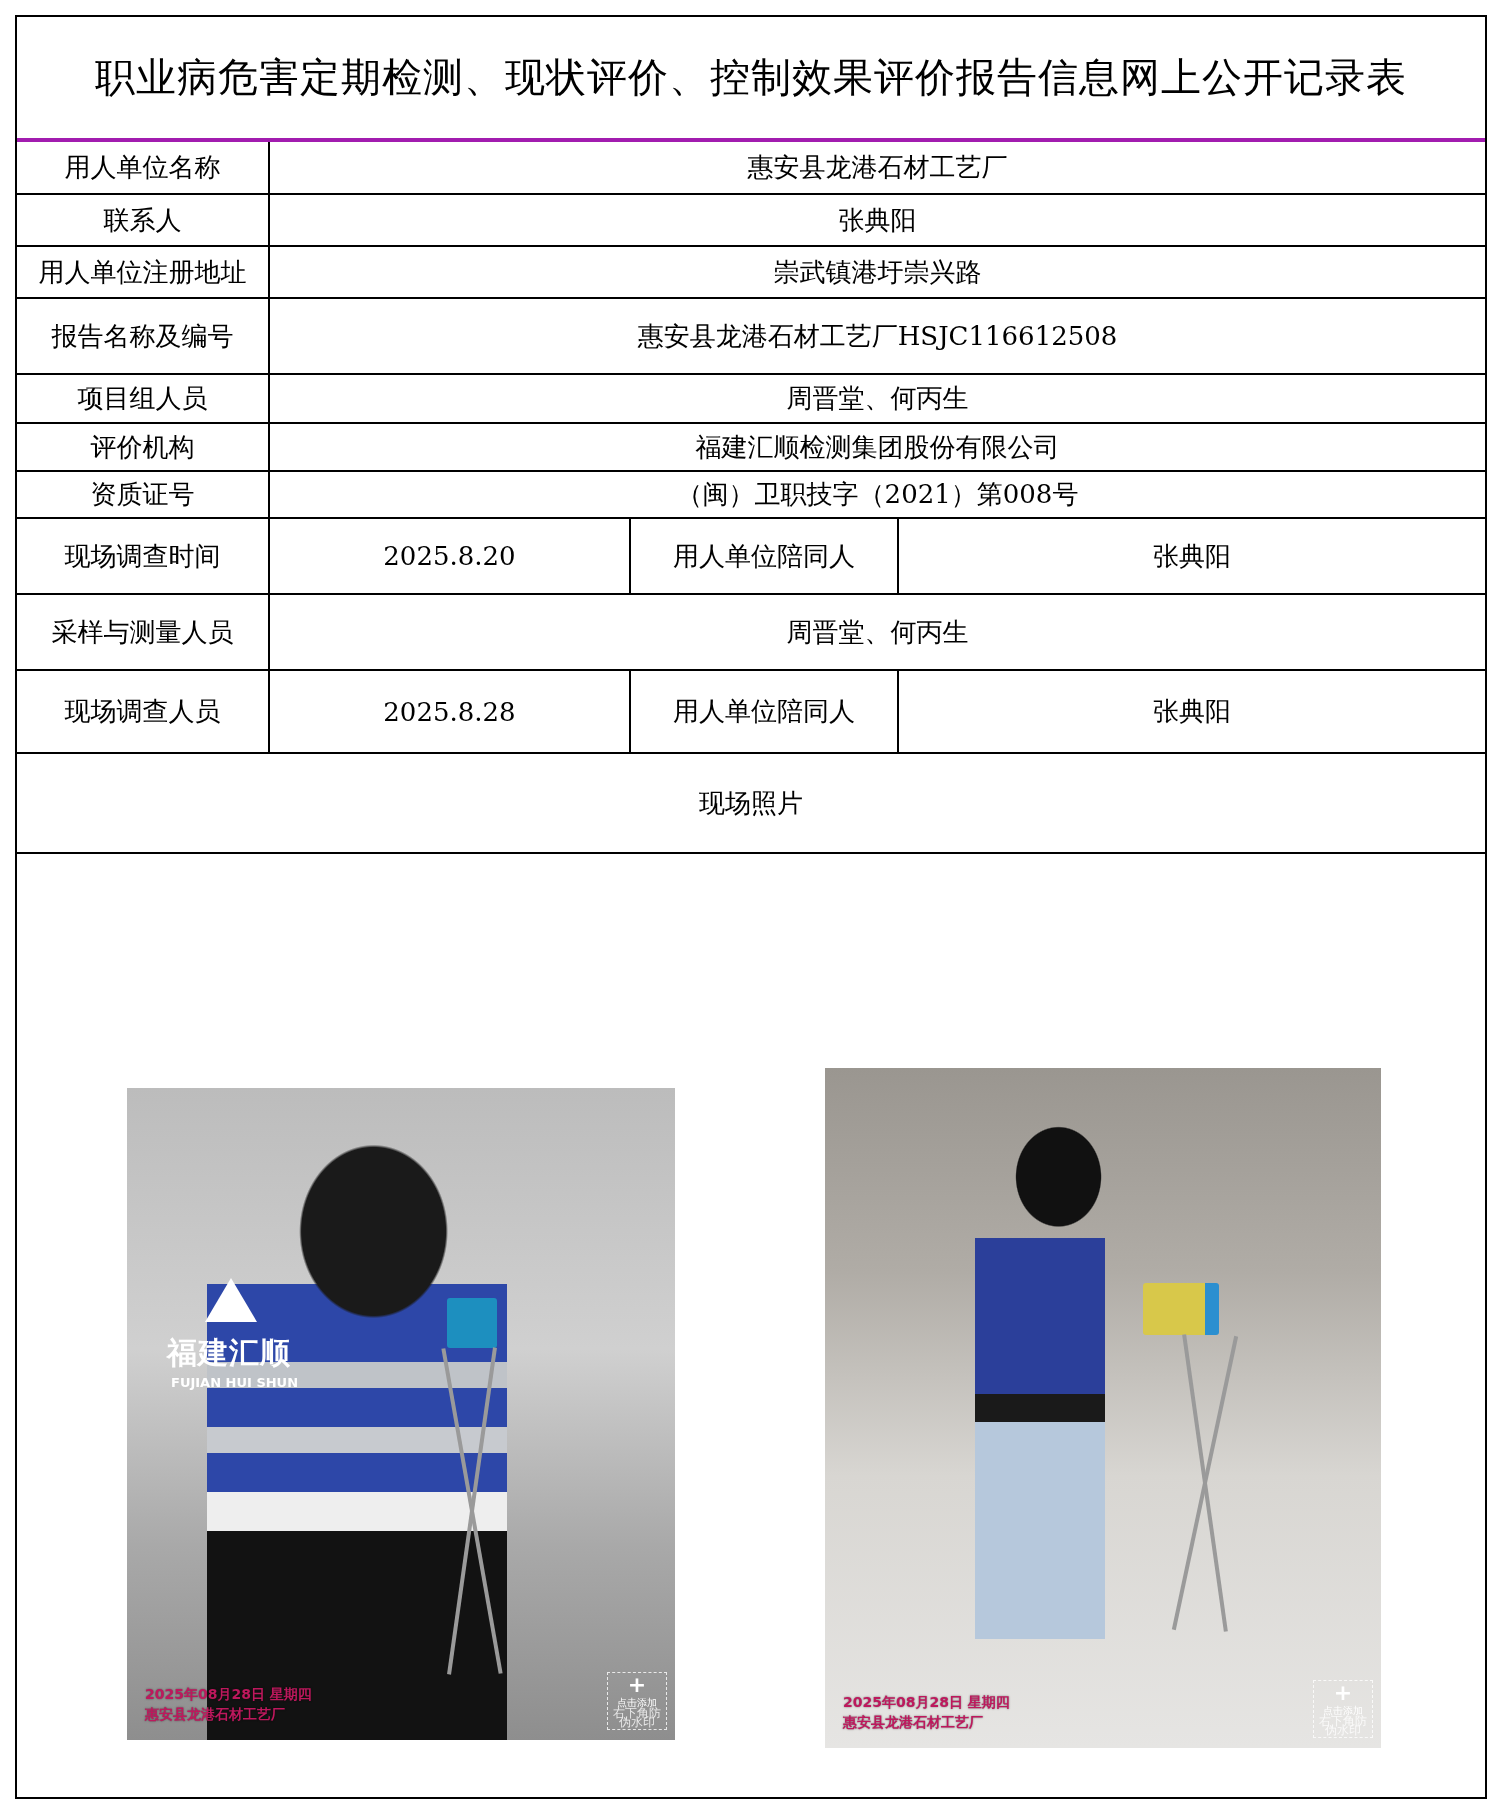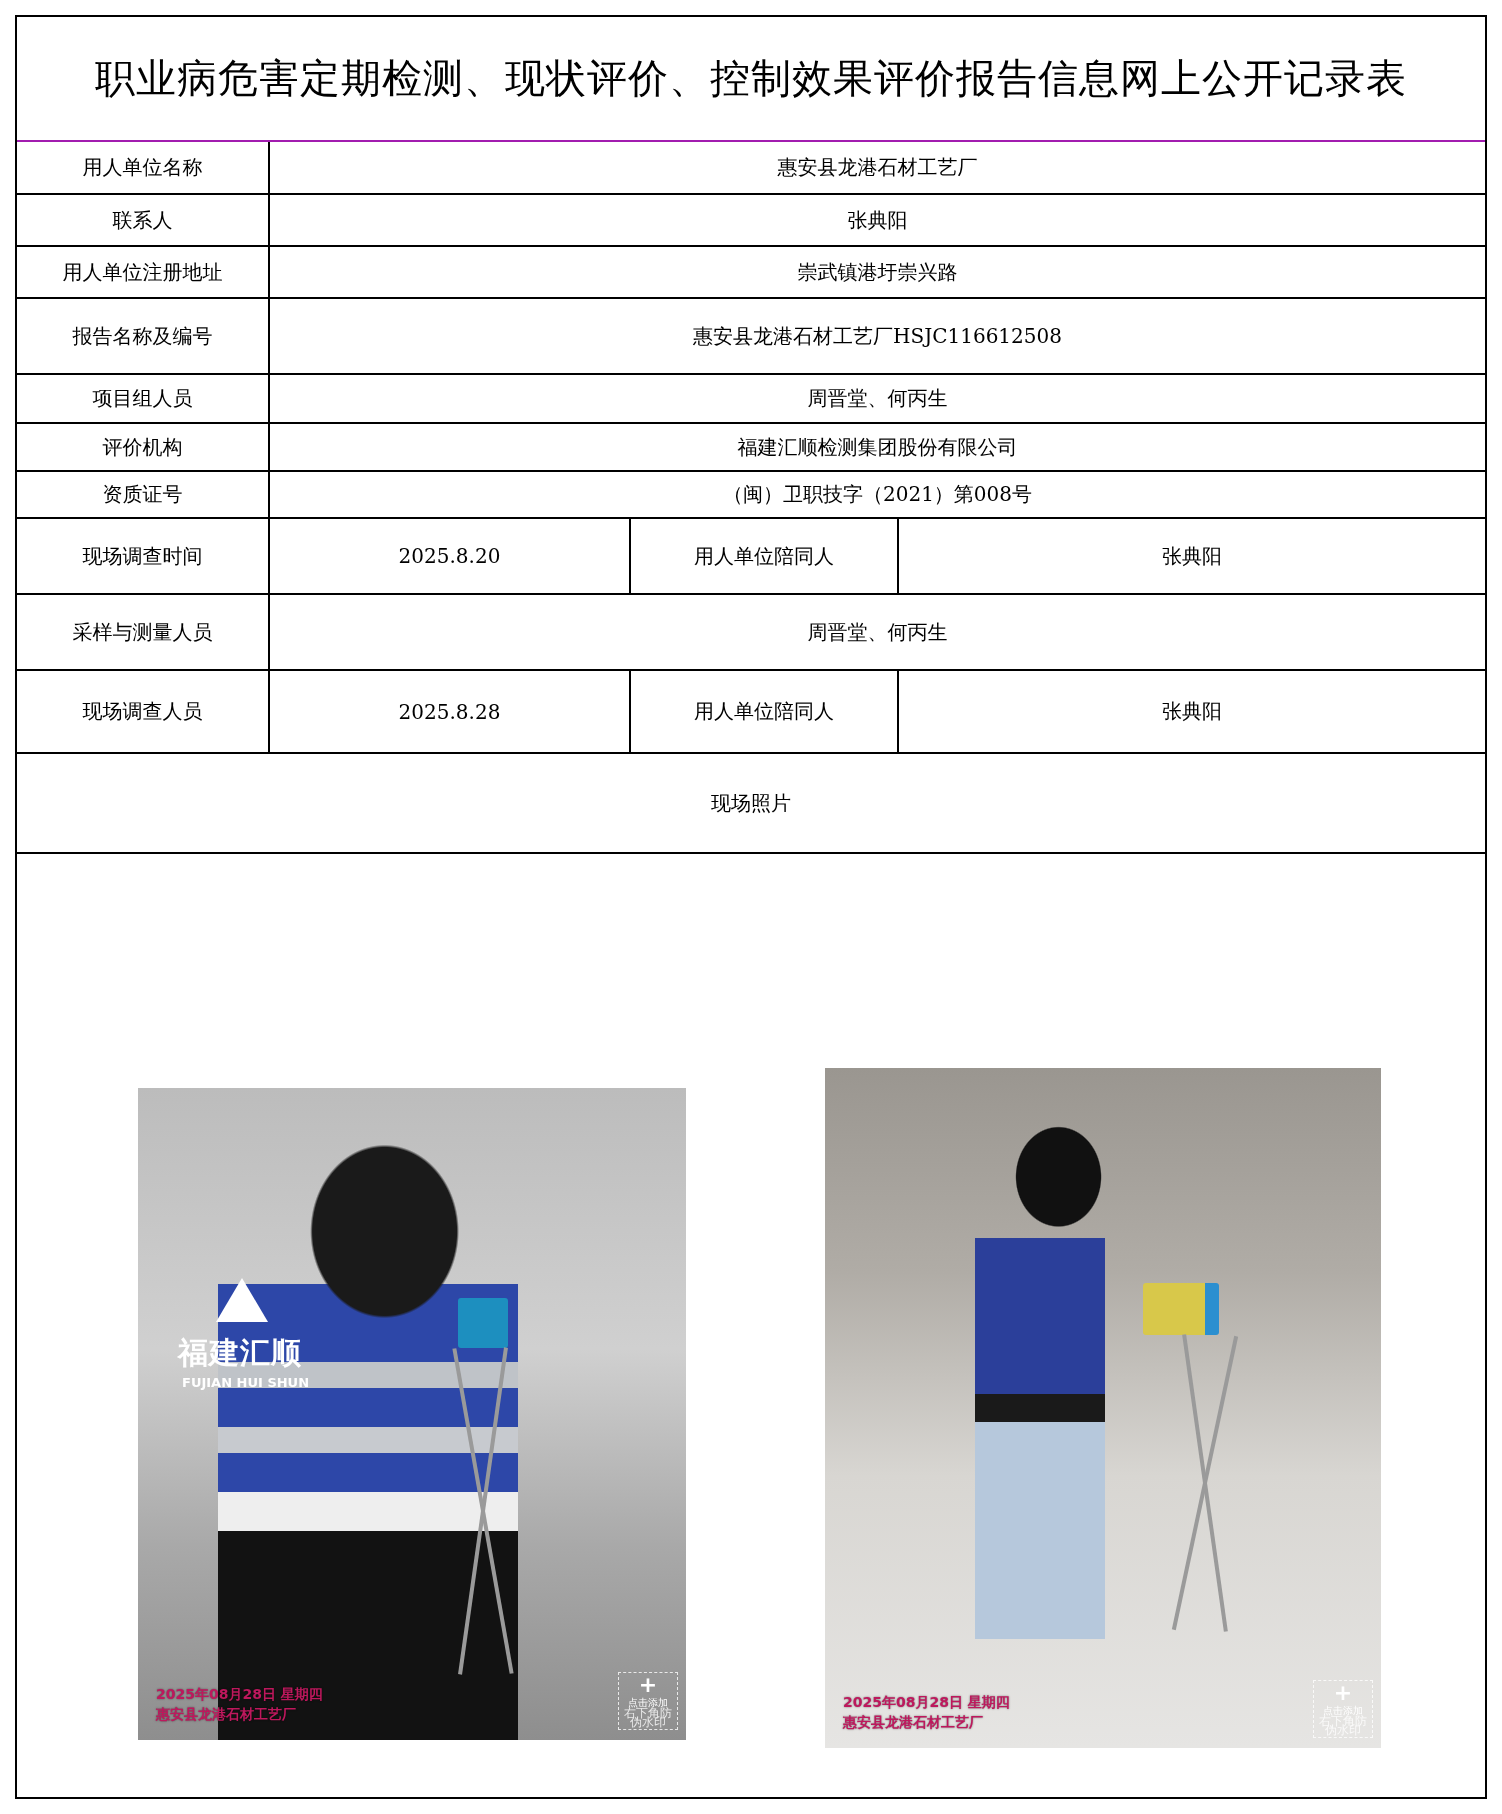--- a/index.html
+++ b/index.html
@@ -1,34 +1,34 @@
 <!DOCTYPE html>
 <html><head>
 <meta charset="utf-8">
 <style>
   html, body { margin:0; padding:0; background:#ffffff; }
   body { width:1502px; height:1814px; position:relative; overflow:hidden;
          font-family:"DejaVu Serif","Liberation Serif",serif; color:#000; }
   .sheet { position:absolute; left:15px; top:15px; width:1472px; height:1784px;
            border:2px solid #000; box-sizing:border-box; }
   .title { position:absolute; left:0; top:0; width:100%; height:125px;
-           border-bottom:2px solid #a21caf; box-sizing:border-box;
+           border-bottom:4px solid #a21caf; box-sizing:border-box;
            display:flex; align-items:center; justify-content:center;
            font-size:40px; letter-spacing:1px; }
   table.grid { position:absolute; left:0; top:125px; width:100%;
                border-collapse:collapse; table-layout:fixed; }
   table.grid td { border:2px solid #000; text-align:center; vertical-align:middle;
-                  font-size:20px; padding:0; }
+                  font-size:26px; padding:0; }
   table.grid tr td:first-child { border-left:none; }
   table.grid tr td:last-child { border-right:none; }
   table.grid tr:first-child td { border-top:none; }
   .photos { position:absolute; left:0; top:1033px; width:100%; height:749px; }
   .photo { position:absolute; overflow:hidden; }
   .photo .bg { position:absolute; inset:0; }
-  .ph1 { left:110px; top:38px; width:548px; height:652px;margin-left:11px; }
+  .ph1 { left:110px; top:38px; width:548px; height:652px; }
   .ph2 { left:808px; top:18px; width:556px; height:680px; }
   .ph1 .bg { background:
       radial-gradient(ellipse 120px 140px at 45% 22%, #1a1a1a 0%, #1a1a1a 60%, transparent 62%),
       linear-gradient(180deg, transparent 0%, transparent 30%, #2d47a8 30%, #2d47a8 42%, #bfc3c8 42%, #bfc3c8 46%, #2d47a8 46%, #2d47a8 52%, #c7cacf 52%, #c7cacf 56%, #2d47a8 56%, #2d47a8 62%, #eeeeee 62%, #eeeeee 68%, #121212 68%) 80px 0/300px 100% no-repeat,
       linear-gradient(180deg, #bcbcbc 0%, #d0d0d0 40%, #a9a9a9 70%, #8e8e8e 100%); }
   .ph2 .bg { background:
       radial-gradient(ellipse 60px 70px at 42% 16%, #111 0%, #111 70%, transparent 72%),
       linear-gradient(180deg, transparent 0%, transparent 25%, #2b3f9a 25%, #2b3f9a 48%, #1a1a1a 48%, #1a1a1a 52%, #b6c8dc 52%, #b6c8dc 84%, transparent 84%) 150px 0/130px 100% no-repeat,
       linear-gradient(180deg, #9a9690 0%, #b0aca6 30%, #d8d6d2 60%, #e6e5e3 100%); }
   .device { position:absolute; background:#1d8fbf; border-radius:3px; }

